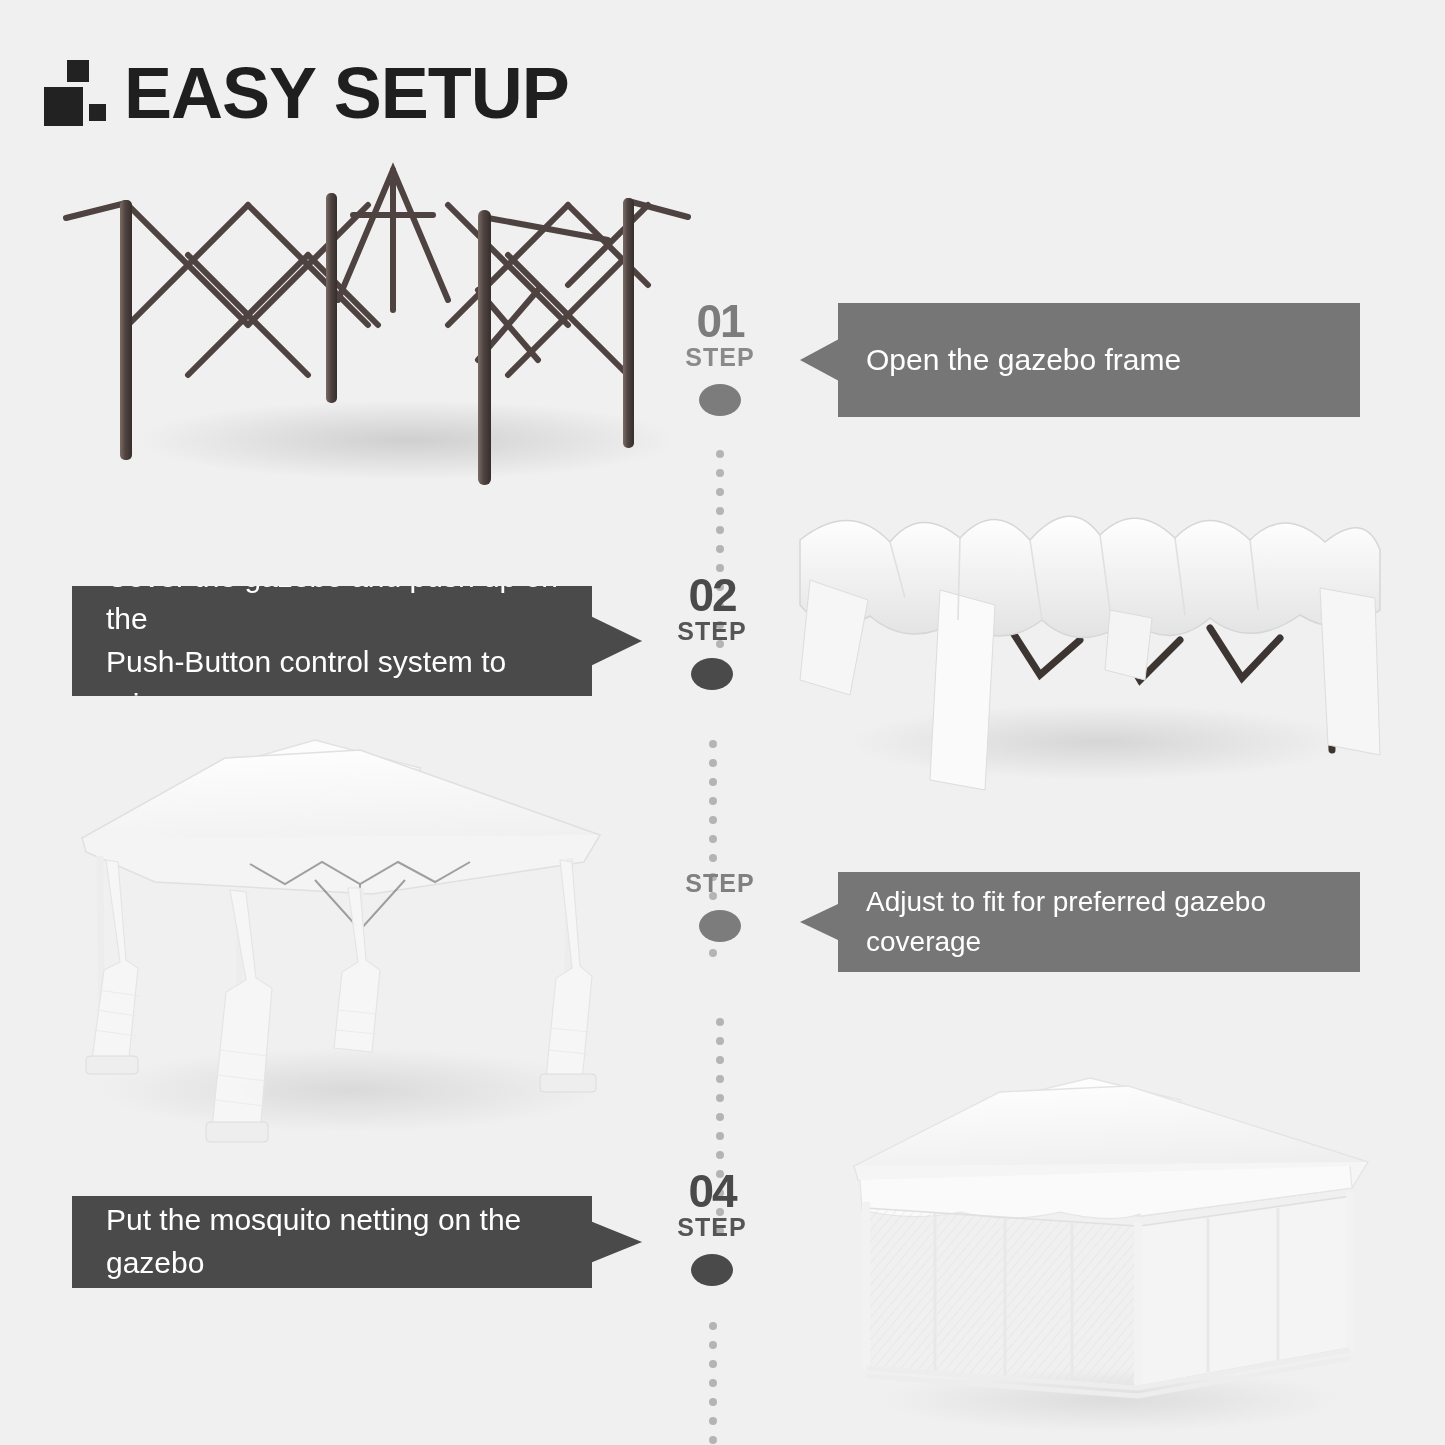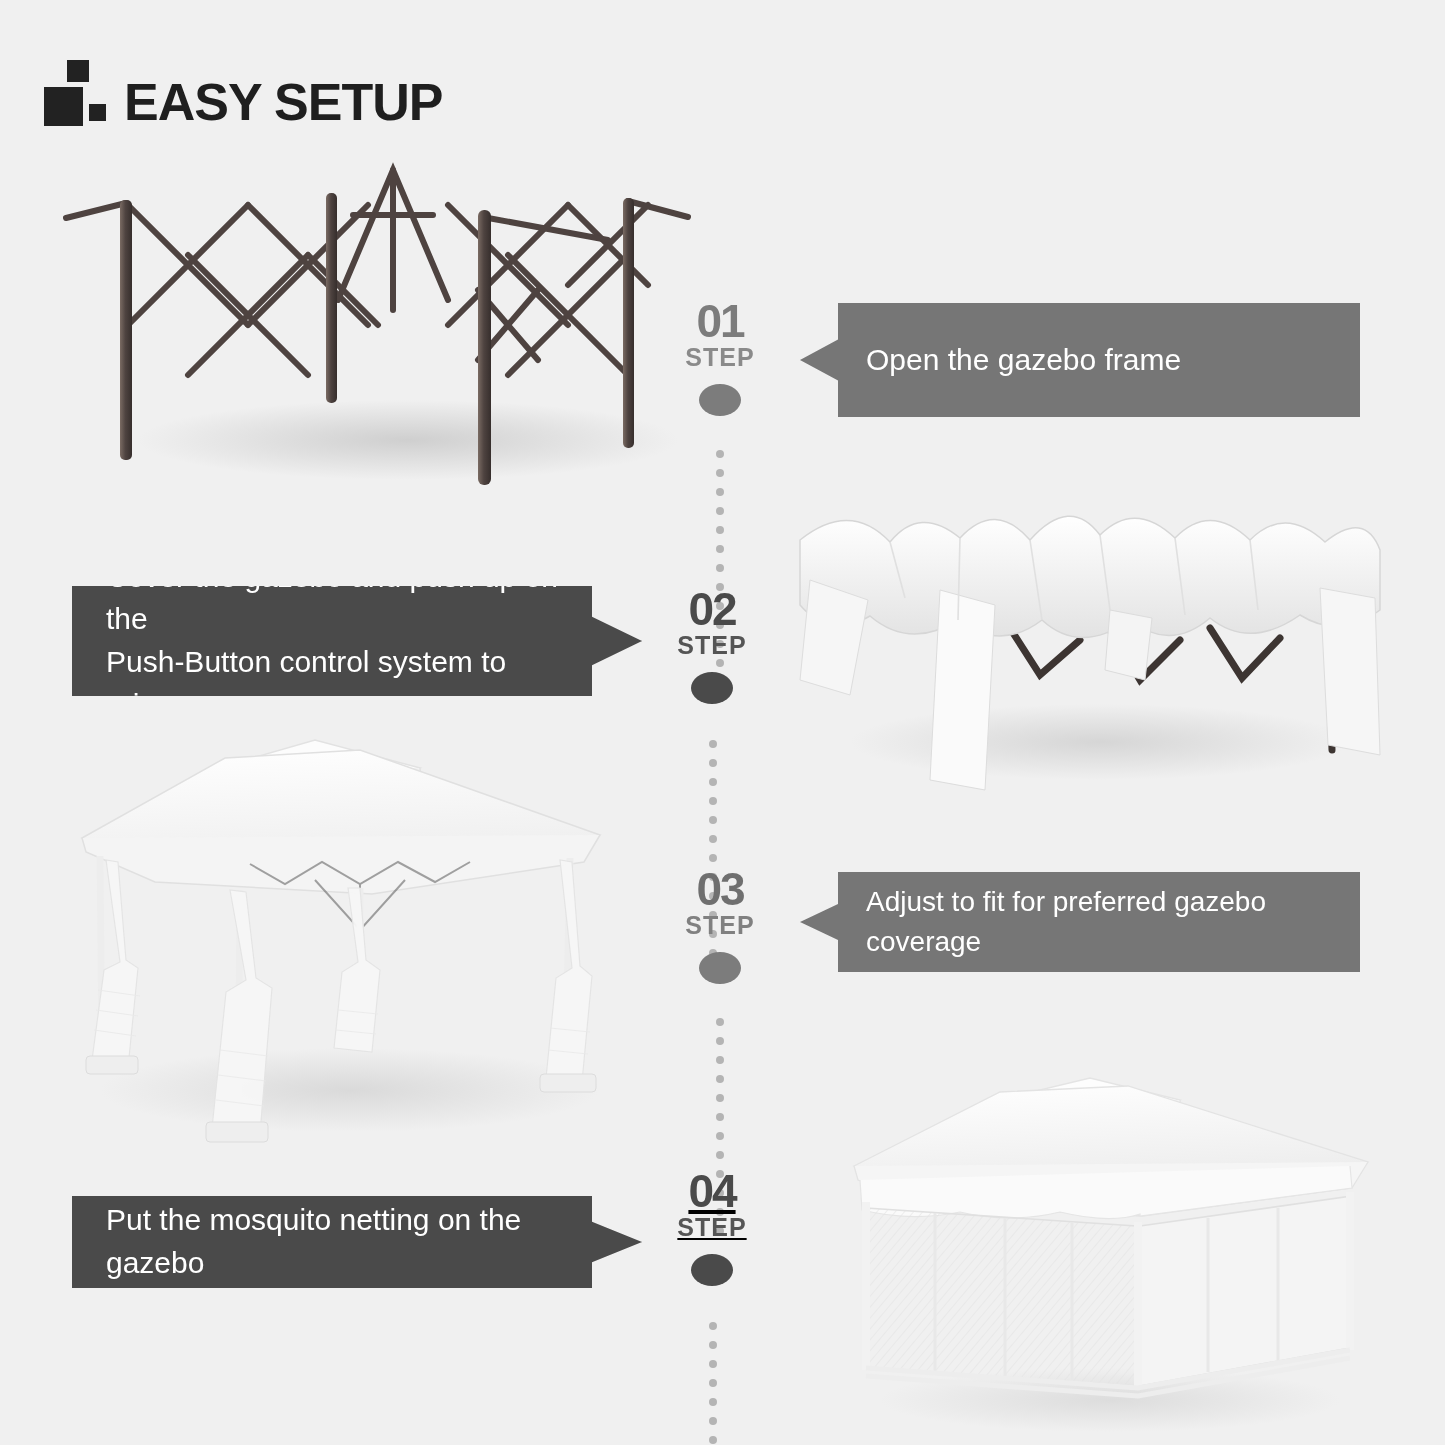--- a/index.html
+++ b/index.html
@@ -12,21 +12,21 @@
   }
 
   
   .header { position:absolute; left:44px; top:48px; display:flex; align-items:flex-end; }
   .logo-mark { position:relative; width:62px; height:80px; margin-right:18px; }
   .logo-mark .sq { position:absolute; background:#222222; }
   .logo-mark .sq-top   { left:23px; top:12px;  width:22px; height:22px; }
   .logo-mark .sq-big   { left:0px;  top:39px;  width:39px; height:39px; }
   .logo-mark .sq-small { left:45px; top:56px;  width:17px; height:17px; }
   .title {
-    font-size:52px; font-weight:bold; color:#1f1f1f;
+    font-size:72px; font-weight:bold; color:#1f1f1f;
     letter-spacing:-1px; line-height:0.96; white-space:nowrap;
   }
 
   .step { position:absolute; width:160px; text-align:center; }
   .step-num {
     font-size:46px; font-weight:bold; line-height:0.92;
     letter-spacing:-2px;
   }
   .step-word {
     font-size:25px; font-weight:bold; letter-spacing:1px; margin-top:1px;
@@ -278,21 +278,21 @@
     <i></i>
     <i></i>
 </div>
 
 <div class="callout left-arrow" style="left:800px; top:303px; width:560px;">
   <div class="body" style="background:#767676; height:114px;">
     <span>Open the gazebo frame</span>
   </div>
 </div>
 
-<div class="step" style="left:632px; top:588px;">
+<div class="step" style="left:632px; top:574px;">
   <div class="step-num" style="color:#4a4a4a;">02</div>
   <div class="step-word" style="color:#555555;">STEP</div>
   <div class="step-dot" style="background:#4a4a4a;"></div>
 </div>
 <div class="dots-col" style="left:707px; top:740px;">
   <i></i>
     <i></i>
     <i></i>
     <i></i>
     <i></i>
@@ -306,21 +306,20 @@
 </div>
 
 <div class="callout right-arrow" style="left:72px; top:586px; width:570px;">
   <div class="body" style="background:#4a4a4a; height:110px; flex-direction:column; align-items:flex-start; justify-content:center;">
     <span>Cover the gazebo and push up on the</span>
     <span>Push-Button control system to raise</span>
   </div>
 </div>
 
 <div class="step" style="left:640px; top:868px;">
-  <div class="step-num" style="color:#6f6f6f;">03</div>
   <div class="step-word" style="color:#808080;">STEP</div>
   <div class="step-dot" style="background:#7c7c7c;"></div>
 </div>
 <div class="dots-col" style="left:714px; top:1018px;">
   <i></i>
     <i></i>
     <i></i>
     <i></i>
     <i></i>
     <i></i>
@@ -331,21 +330,21 @@
     <i></i>
     <i></i>
 </div>
 
 <div class="callout left-arrow" style="left:800px; top:872px; width:560px;">
   <div class="body" style="background:#767676; height:100px; font-size:28px;">
     <span>Adjust to fit for preferred gazebo coverage</span>
   </div>
 </div>
 
-<div class="step" style="left:632px; top:1170px;text-decoration:underline;">
+<div class="step" style="left:632px; top:1170px;">
   <div class="step-num" style="color:#4a4a4a;">04</div>
   <div class="step-word" style="color:#555555;">STEP</div>
   <div class="step-dot" style="background:#4a4a4a;"></div>
 </div>
 <div class="dots-col" style="left:707px; top:1322px;">
   <i></i>
     <i></i>
     <i></i>
     <i></i>
     <i></i>

